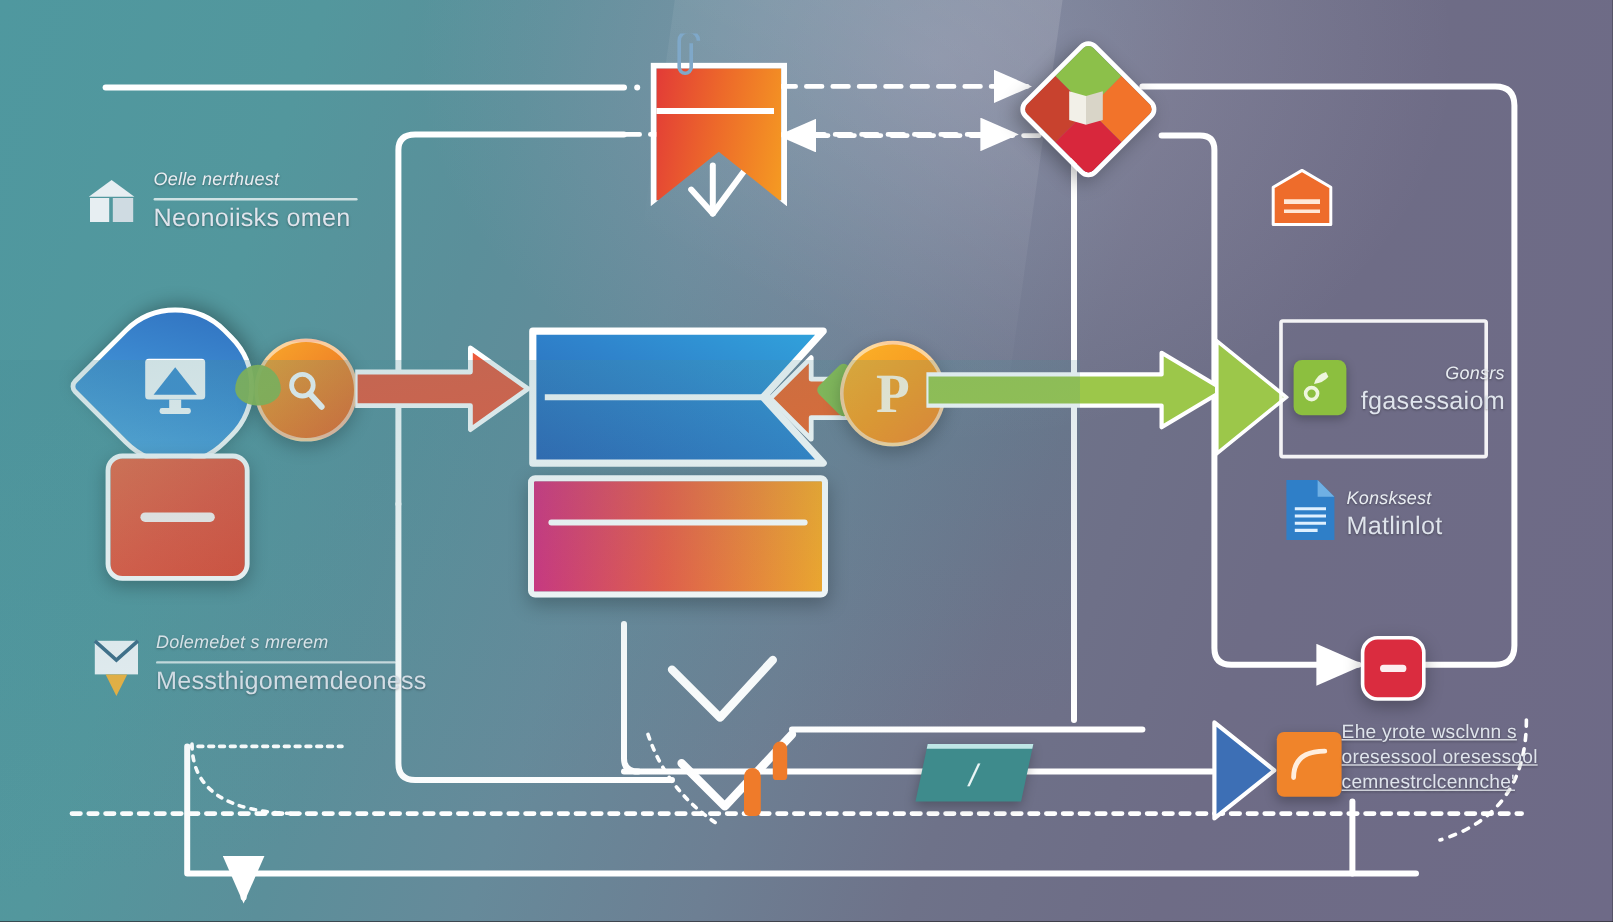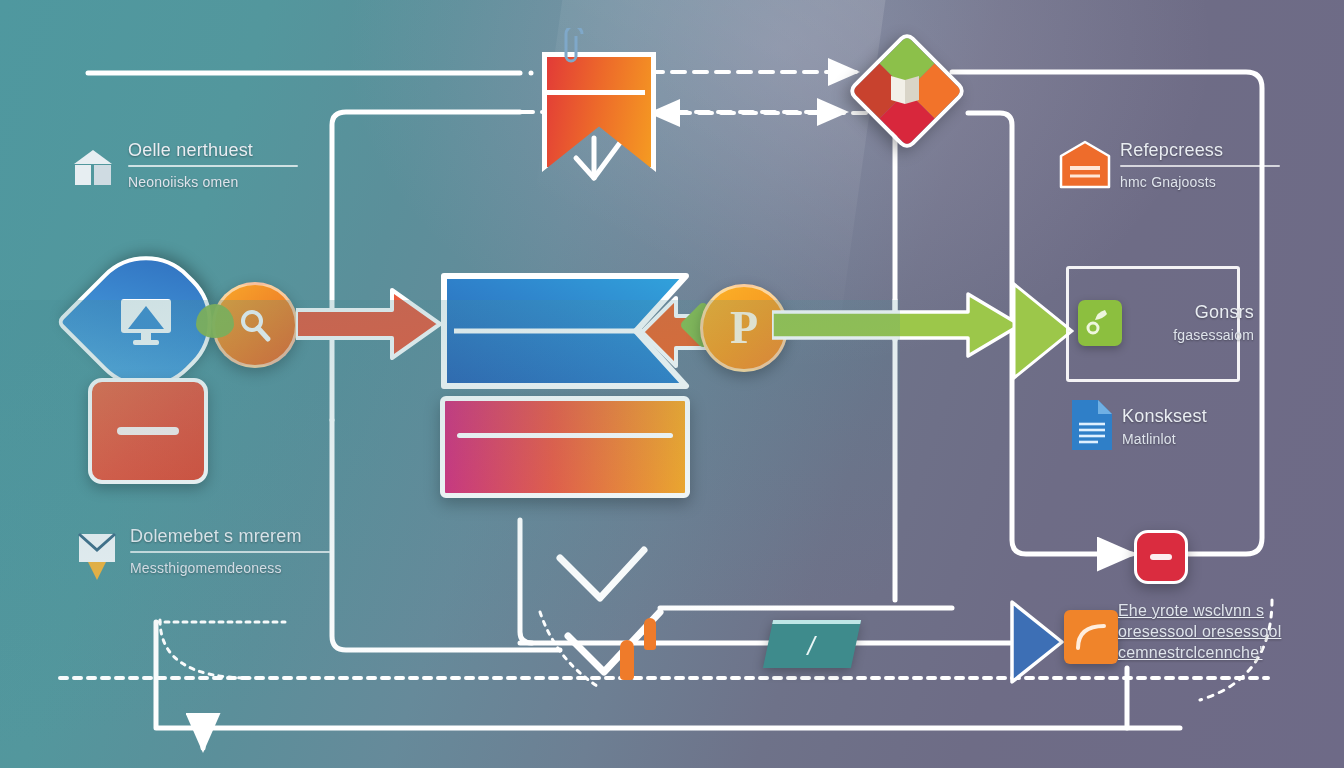--- a/index.html
+++ b/index.html
@@ -20,23 +20,23 @@
   #stage:after{
     content:"";position:absolute;left:0;top:300px;width:900px;height:470px;
     background:linear-gradient(170deg, rgba(70,140,150,0.28), rgba(70,140,150,0) 72%);
     pointer-events:none;
   }
   .svglayer{position:absolute;left:0;top:0;width:1344px;height:768px;}
   .node{position:absolute;}
 
   
   .lbl{position:absolute;color:#e9edf2;text-shadow:0 1px 2px rgba(0,0,0,.35);letter-spacing:.2px;}
-  .lbl .t1{font-size:18px;line-height:24px;white-space:nowrap;}
+  .lbl .t1{font-size:15px;line-height:24px;white-space:nowrap;font-style:italic;}
   .lbl .rule{height:2px;background:rgba(255,255,255,.72);margin:3px 0 4px 0;border-radius:1px;}
-  .lbl .t2{font-size:14px;line-height:22px;white-space:nowrap;color:#dfe4ec;}
+  .lbl .t2{font-size:21px;line-height:22px;white-space:nowrap;color:#dfe4ec;}
   .lbl .t3{font-size:16px;line-height:21px;white-space:nowrap;color:#dfe4ec;}
 
   
   .droplet{
     width:120px;height:120px;
     background:linear-gradient(150deg,#59aee0 0%, #3f8fd4 48%, #2f6fbe 100%);
     border:4px solid #ffffff;border-radius:60px 8px 60px 60px;
     transform:rotate(-135deg);
     box-shadow:0 5px 14px rgba(0,0,0,.28);
   }
@@ -293,25 +293,20 @@
     <div class="rule"></div>
     <div class="t2">Neonoiisks omen</div>
   </div>
 
   <div class="lbl" style="left:130px;top:524px;width:200px;">
     <div class="t1">Dolemebet s mrerem</div>
     <div class="rule"></div>
     <div class="t2">Messthigomemdeoness</div>
   </div>
 
-  <div class="lbl" style="left:1120px;top:138px;width:160px;">
-    <div class="t1">Refepcreess</div>
-    <div class="rule"></div>
-    <div class="t2">hmc Gnajoosts</div>
-  </div>
 
   <div class="lbl" style="left:1134px;top:300px;width:120px;text-align:right;">
     <div class="t1">Gonsrs</div>
     <div class="t2">fgasessaiom</div>
   </div>
 
   <div class="lbl" style="left:1122px;top:404px;width:130px;">
     <div class="t1">Konsksest</div>
     <div class="t2">Matlinlot</div>
   </div>

